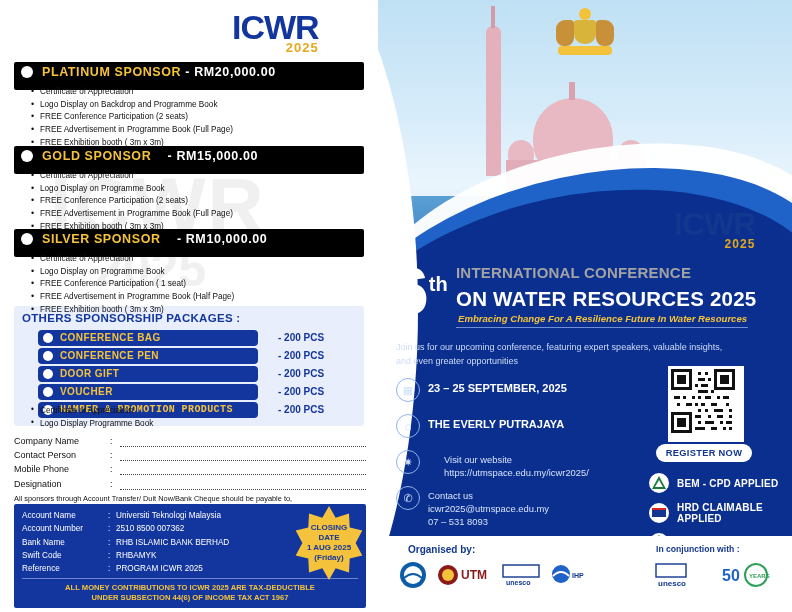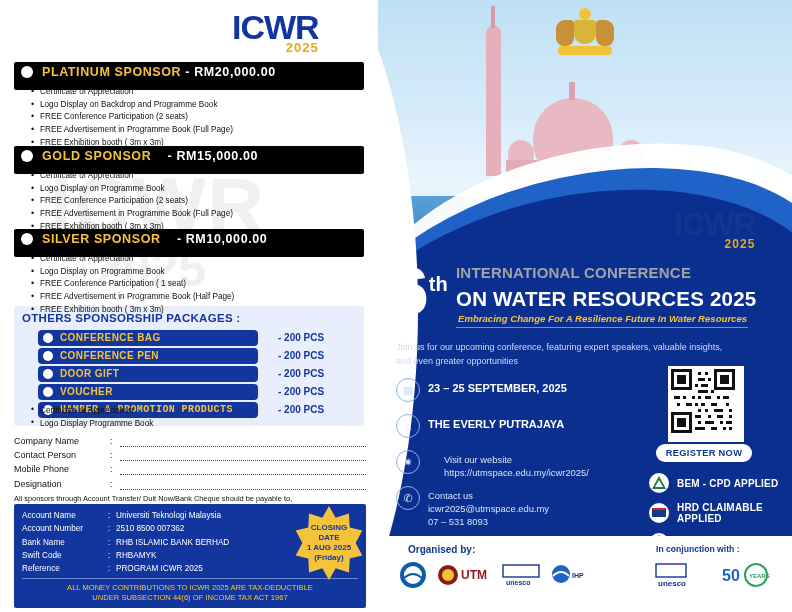--- a/index.html
+++ b/index.html
@@ -45,21 +45,21 @@
   .form .col{width:10px;}
   .form .dots{flex:1;border-bottom:1px dotted #444;height:12px;}
   .note{position:absolute;left:14px;top:494px;font-size:7.4px;color:#111;z-index:3;}
 
   .acct{position:absolute;left:14px;top:504px;width:352px;background:#13369e;color:#fff;border-radius:2px;padding:5px 0 2px 0;z-index:3;}
   .acct .r{display:flex;font-size:8.2px;line-height:1.62;padding-left:8px;}
   .acct .k{width:86px;}
   .acct .c{width:8px;}
   .acct .v{flex:1;}
   .acct .divider{height:1px;background:#6d86cf;margin:3px 8px;}
-  .acct .tax{font-size:7.6px;font-weight:normal;color:#f5c33b;text-align:center;line-height:1.3;padding:1px 6px 3px;}
+  .acct .tax{font-size:7.6px;font-weight:bold;color:#f5c33b;text-align:center;line-height:1.3;padding:1px 6px 3px;}
 
   .seal{position:absolute;left:292px;top:506px;width:74px;height:74px;z-index:5;}
   .seal .star{position:absolute;inset:0;background:#f5c33b;clip-path:polygon(50% 0%,59% 16%,77% 10%,78% 29%,95% 33%,86% 50%,95% 67%,78% 71%,77% 90%,59% 84%,50% 100%,41% 84%,23% 90%,22% 71%,5% 67%,14% 50%,5% 33%,22% 29%,23% 10%,41% 16%);}
   .seal .inner{position:absolute;left:9px;top:11px;width:56px;height:52px;text-align:center;color:#13369e;font-size:8px;font-weight:bold;line-height:1.28;display:flex;flex-direction:column;justify-content:center;}
 
   
   .right{position:absolute;left:378px;top:0;width:414px;height:612px;background:#0b2f8f;overflow:hidden;}
   .sky{position:absolute;left:0;top:0;width:414px;height:262px;background:linear-gradient(#bfe0f4 0%,#d7ecfa 45%,#eaf5fd 70%, #cfe6f7 100%);}
   .mosque{position:absolute;left:100px;top:70px;width:190px;height:130px;}
   .dome{position:absolute;left:55px;top:28px;width:80px;height:80px;border-radius:50% 50% 44% 44%;background:#e8b9c2;}

